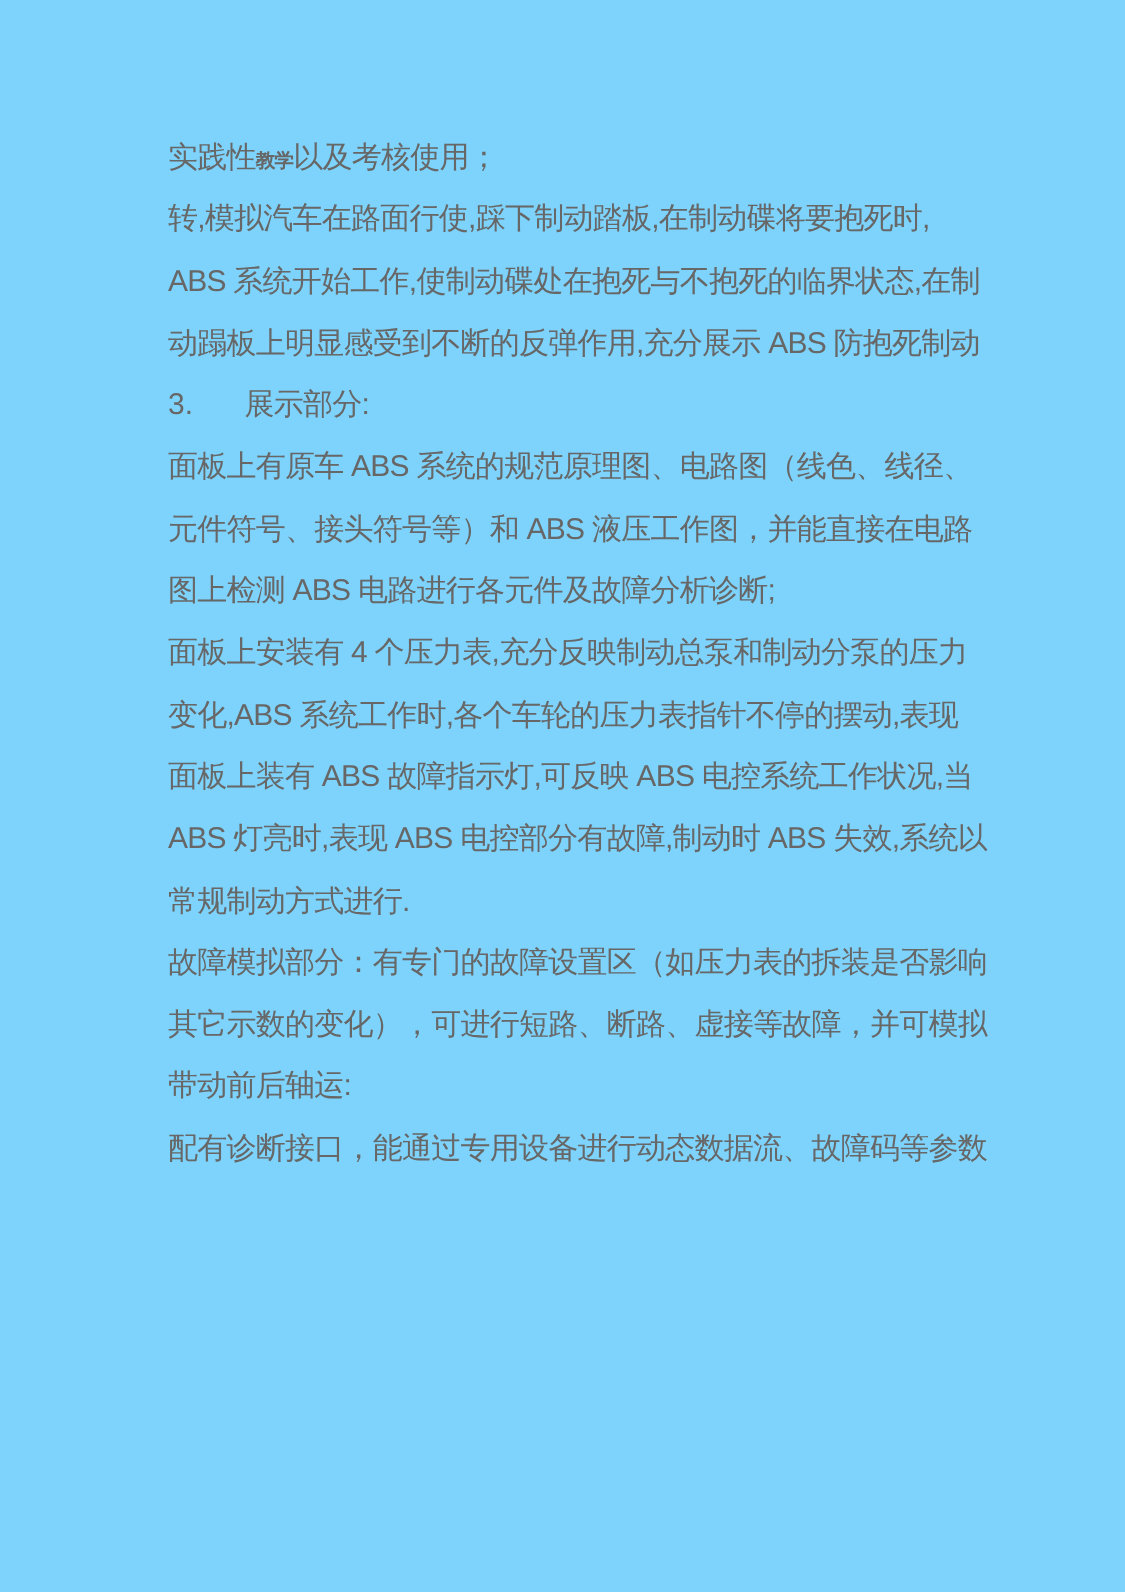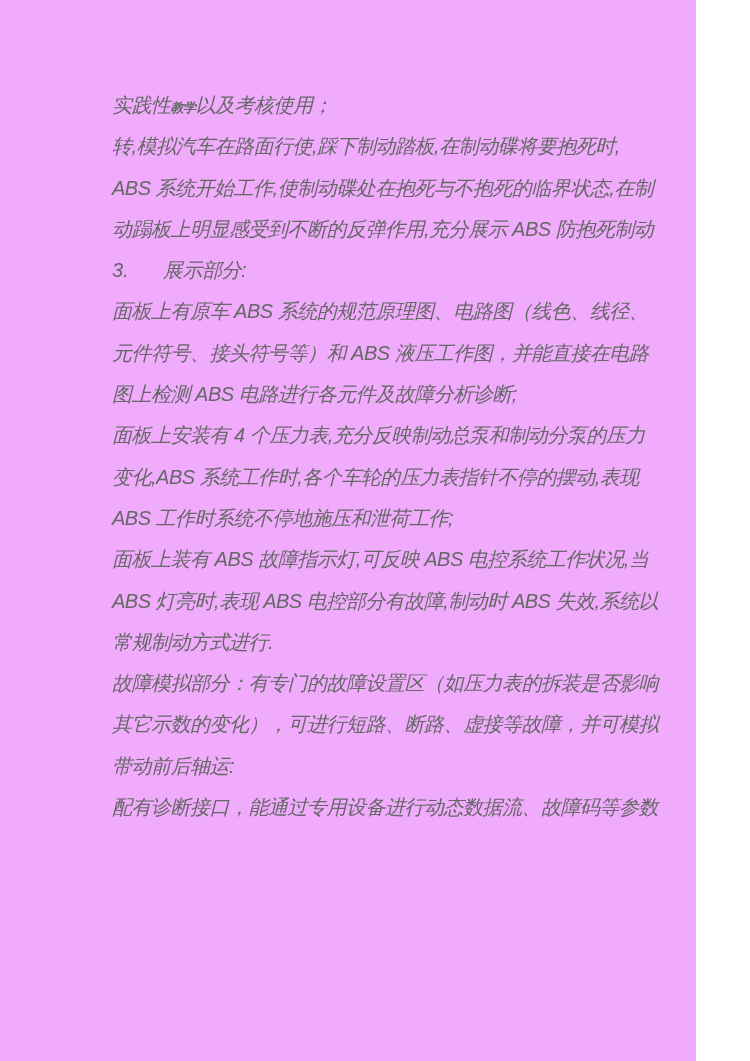--- a/index.html
+++ b/index.html
@@ -2,26 +2,25 @@
 <html><head>
 <meta charset="utf-8">
 <style>
   html, body {
     margin: 0;
     padding: 0;
     background: #ffffff;
   }
   .page {
     position: relative;
-    width: 696px;
+    width: 750px;
     height: 1061px;
-    background: #f0abfc;
+    background: #7dd3fc;
     overflow: hidden;
     font-family: "Liberation Sans", "DejaVu Sans", sans-serif;
-    font-style: italic;
   }
   .doc {
     position: absolute;
     left: 112px;
     top: 85px;
     width: 560px;
     color: #676767;
     font-size: 20px;
     line-height: 41.3px;
     letter-spacing: -0.5px;
@@ -54,21 +53,20 @@
     <div class="line">ABS 系统开始工作,使制动碟处在抱死与不抱死的临界状态,在制</div>
     <div class="line">动蹋板上明显感受到不断的反弹作用,充分展示 ABS 防抱死制动</div>
 
     <div class="line"><span class="num">3.</span><span>展示部分:</span></div>
 
     <div class="line">面板上有原车 ABS 系统的规范原理图、电路图（线色、线径、</div>
     <div class="line">元件符号、接头符号等）和 ABS 液压工作图，并能直接在电路</div>
     <div class="line">图上检测 ABS 电路进行各元件及故障分析诊断;</div>
     <div class="line">面板上安装有 4 个压力表,充分反映制动总泵和制动分泵的压力</div>
     <div class="line">变化,ABS 系统工作时,各个车轮的压力表指针不停的摆动,表现</div>
-    <div class="line">ABS 工作时系统不停地施压和泄荷工作;</div>
     <div class="line">面板上装有 ABS 故障指示灯,可反映 ABS 电控系统工作状况,当</div>
     <div class="line">ABS 灯亮时,表现 ABS 电控部分有故障,制动时 ABS 失效,系统以</div>
     <div class="line">常规制动方式进行.</div>
     <div class="line">故障模拟部分：有专门的故障设置区（如压力表的拆装是否影响</div>
     <div class="line">其它示数的变化），可进行短路、断路、虚接等故障，并可模拟</div>
     <div class="line">带动前后轴运:</div>
     <div class="line">配有诊断接口，能通过专用设备进行动态数据流、故障码等参数</div>
 
   </div>
 </div>

